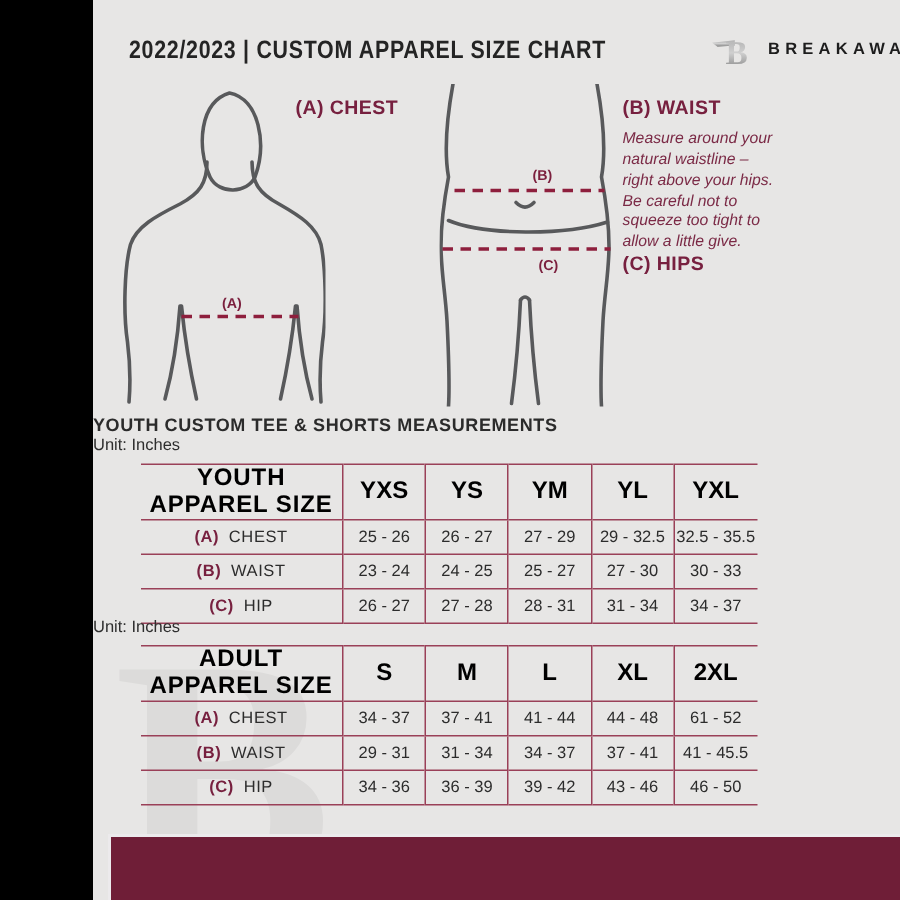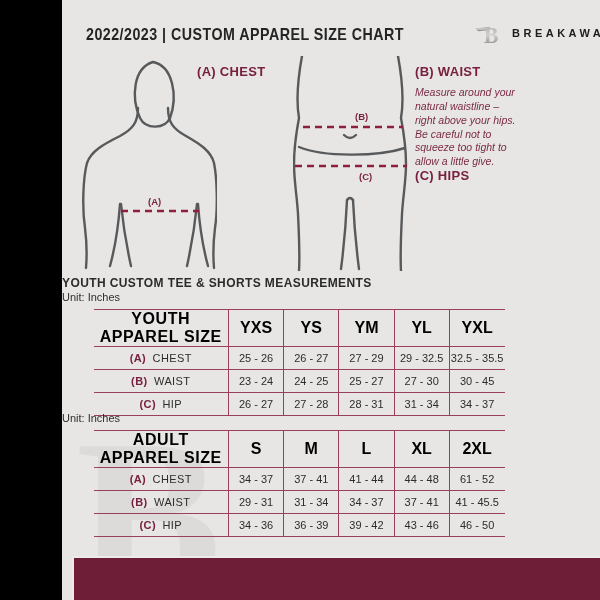--- a/index.html
+++ b/index.html
@@ -185,21 +185,21 @@
             <td>27 - 29</td>
             <td>29 - 32.5</td>
             <td>32.5 - 35.5</td>
           </tr>
           <tr>
             <td class="row-label"><span class="prefix">(B)</span> WAIST</td>
             <td>23 - 24</td>
             <td>24 - 25</td>
             <td>25 - 27</td>
             <td>27 - 30</td>
-            <td>30 - 45</td>
+            <td>30 - 33</td>
           </tr>
           <tr>
             <td class="row-label"><span class="prefix">(C)</span> HIP</td>
             <td>26 - 27</td>
             <td>27 - 28</td>
             <td>28 - 31</td>
             <td>31 - 34</td>
             <td>34 - 37</td>
           </tr>
         </tbody>

